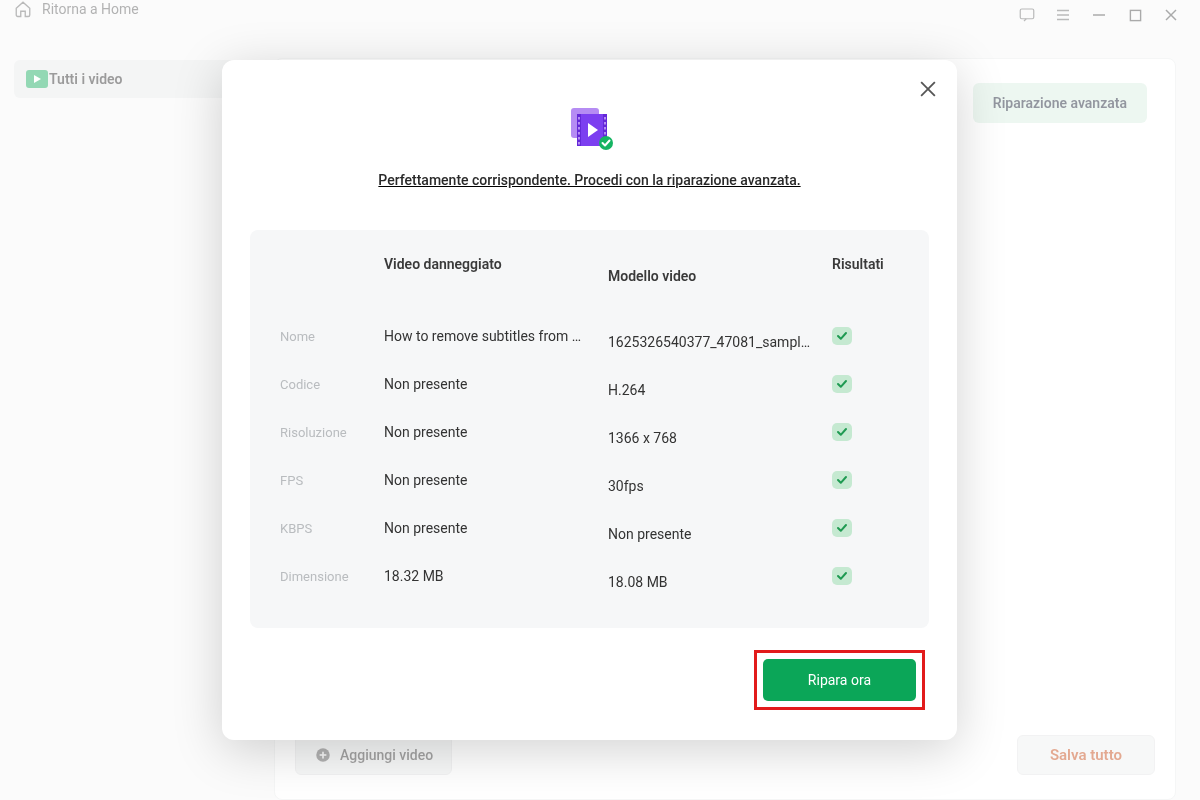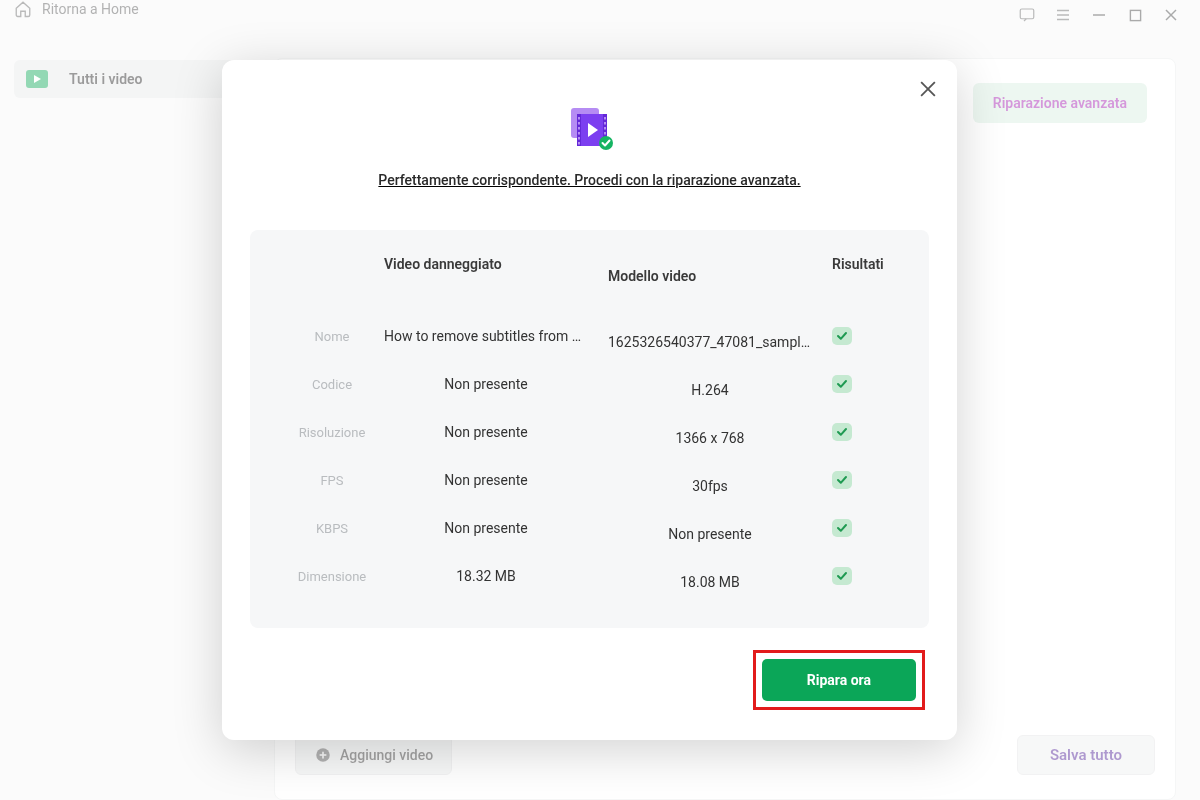--- a/index.html
+++ b/index.html
@@ -5,56 +5,56 @@
 * { box-sizing: border-box; margin: 0; padding: 0; font-family: -apple-system, BlinkMacSystemFont, "Segoe UI", Roboto, sans-serif; }
 body { width: 1200px; height: 800px; background: #f5f6f7; overflow: hidden; position: relative; }
 
 .titlebar { height: 48px; display: flex; align-items: flex-start; justify-content: space-between; padding: 0 14px; }
 .titlebar-left { display: flex; align-items: center; gap: 10px; color: #555; font-size: 14px; cursor: pointer; }
 .titlebar-right { display: flex; align-items: center; gap: 6px; }
 .titlebar-btn { width: 30px; height: 30px; display: flex; align-items: center; justify-content: center; color: #666; cursor: pointer; }
 
 .main { display: flex; height: 752px; }
 .sidebar { width: 266px; padding: 12px 14px; }
-.sidebar-item { display: flex; align-items: center; gap: 21px; padding: 10px 12px; background: #e7e8e9; border-radius: 6px; font-size: 14px; color: #222; font-weight: 600; }
+.sidebar-item { display: flex; align-items: center; gap: 1px; padding: 10px 12px; background: #e7e8e9; border-radius: 6px; font-size: 14px; color: #222; font-weight: 600; }
 .sidebar-item .play-badge { width: 22px; height: 18px; background: #10a95a; border-radius: 3px; display: flex; align-items: center; justify-content: center; }
 
 .content { flex: 1; padding: 10px 24px 0 8px; display: flex; flex-direction: column; }
 .content-card { background: #fff; border: 1px solid #e9eaeb; border-radius: 8px; flex: 1; display: flex; flex-direction: column; overflow: hidden; }
 .content-top { display: flex; justify-content: flex-end; padding: 24px 28px; }
-.adv-btn { background: #d7ede0; color: #a21caf; border: none; padding: 12px 20px; font-size: 14px; font-weight: 600; border-radius: 6px; cursor: pointer; }
+.adv-btn { background: #d7ede0; color: #0f172a; border: none; padding: 12px 20px; font-size: 14px; font-weight: 600; border-radius: 6px; cursor: pointer; }
 .content-spacer { flex: 1; }
 
 .footer { display: flex; align-items: center; justify-content: space-between; padding: 20px 20px 24px 20px; }
 .footer-left { display: flex; gap: 18px; }
 .footer-btn { display: flex; align-items: center; gap: 8px; background: #eeefef; border: 1px solid #e2e3e4; padding: 10px 18px; border-radius: 6px; font-size: 14px; color: #333; cursor: pointer; font-weight: 500; }
-.save-btn { background: #eeefef; border: 1px solid #e2e3e4; padding: 10px 32px; border-radius: 6px; font-size: 15px; font-weight: 600; color: #4c1d95; cursor: pointer; }
+.save-btn { background: #eeefef; border: 1px solid #e2e3e4; padding: 10px 32px; border-radius: 6px; font-size: 15px; font-weight: 600; color: #c2410c; cursor: pointer; }
 
 
 .overlay { position: absolute; inset: 0; background: rgba(255,255,255,0.55); }
 .modal { position: absolute; left: 222px; top: 60px; width: 735px; background: #fff; border-radius: 12px; box-shadow: 0 10px 50px rgba(0,0,0,0.18); padding: 0; }
 .modal-close { position: absolute; top: 18px; right: 18px; width: 22px; height: 22px; cursor: pointer; color: #555; display: flex; align-items: center; justify-content: center; }
 
 .modal-header { padding: 48px 40px 0 40px; text-align: center; text-decoration: underline; }
 .video-icon-wrap { position: relative; width: 48px; height: 40px; margin: 0 auto 24px auto; }
 .modal-msg { font-size: 14px; color: #2a2a2a; margin-bottom: 42px; font-weight: 500; }
 
 .comp-table { margin: 0 28px; background: #f6f7f8; border-radius: 8px; padding: 26px 26px 28px 26px; }
 .comp-head { display: flex; font-size: 14px; color: #3a3a3a; font-weight: 600; margin-bottom: 28px; padding: 0 4px; }
-.comp-row { display: flex; align-items: center; font-size: 14px; color: #333; padding: 10px 4px; text-align: center; }
+.comp-row { display: flex; align-items: center; font-size: 14px; color: #333; padding: 10px 4px; }
 .col-label { width: 104px; color: #b9bcbf; font-size: 13px; }
 .col-damaged { width: 224px; padding-right: 20px; white-space: nowrap; overflow: hidden; text-overflow: ellipsis; }
 .col-sample { width: 224px; padding-right: 20px; white-space: nowrap; overflow: hidden; text-overflow: ellipsis; margin-top: 12px; }
 .col-result { flex: 1; display: flex; justify-content: flex-start; }
 .comp-head .col-label { color: transparent; }
 .check-badge { width: 20px; height: 18px; background: #c5e9d1; border-radius: 5px; display: flex; align-items: center; justify-content: center; }
 
 .modal-footer { padding: 22px 32px 30px 32px; display: flex; justify-content: flex-end; }
 .repair-wrap { border: 3px solid #e21b1b; padding: 6px; }
-.repair-btn { background: #0ba658; color: #fff; border: none; padding: 13px 45px; font-size: 14px; font-weight: 700; border-radius: 5px; cursor: pointer; }
+.repair-btn { background: #0ba658; color: #fff; border: none; padding: 13px 45px; font-size: 14px; font-weight: 400; border-radius: 5px; cursor: pointer; }
 
 svg { display: block; }
 </style>
 </head>
 <body>
 
 <div class="titlebar">
   <div class="titlebar-left">
     <span>
       <svg width="18" height="18" viewBox="0 0 24 24" fill="none" stroke="#666" stroke-width="1.8">

